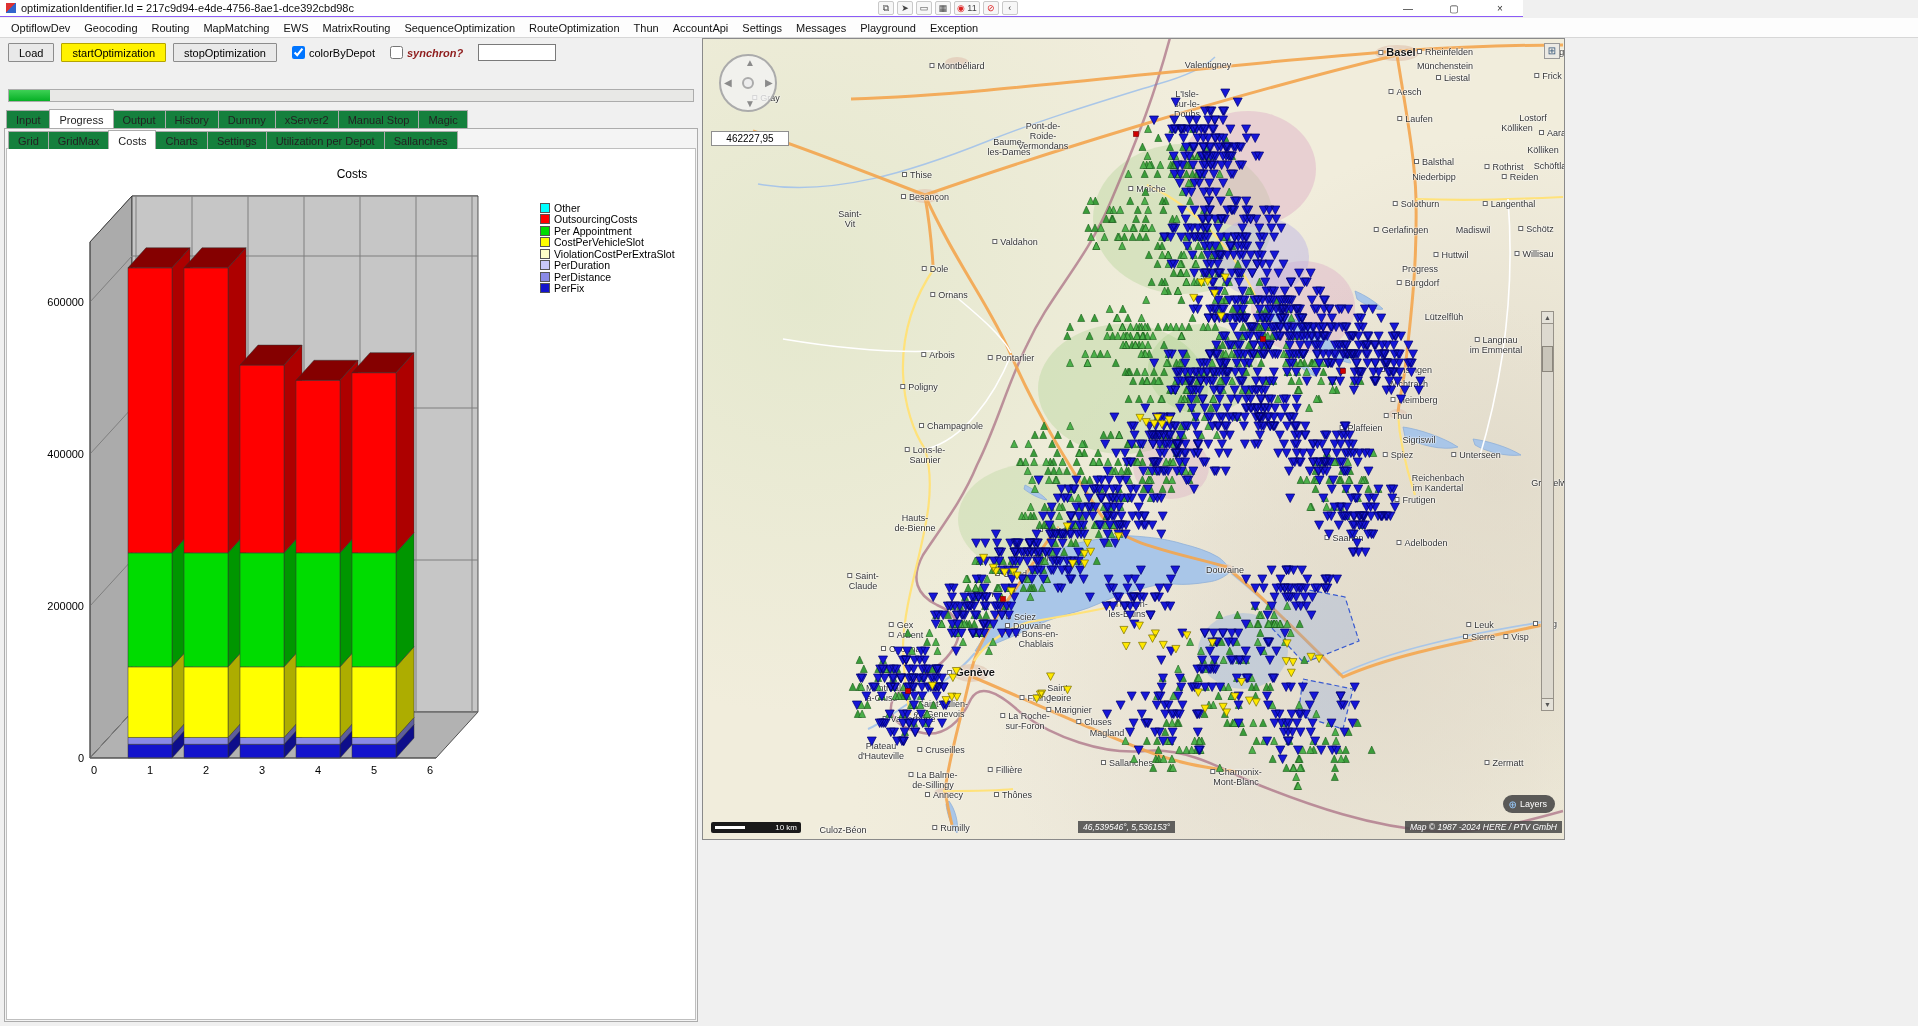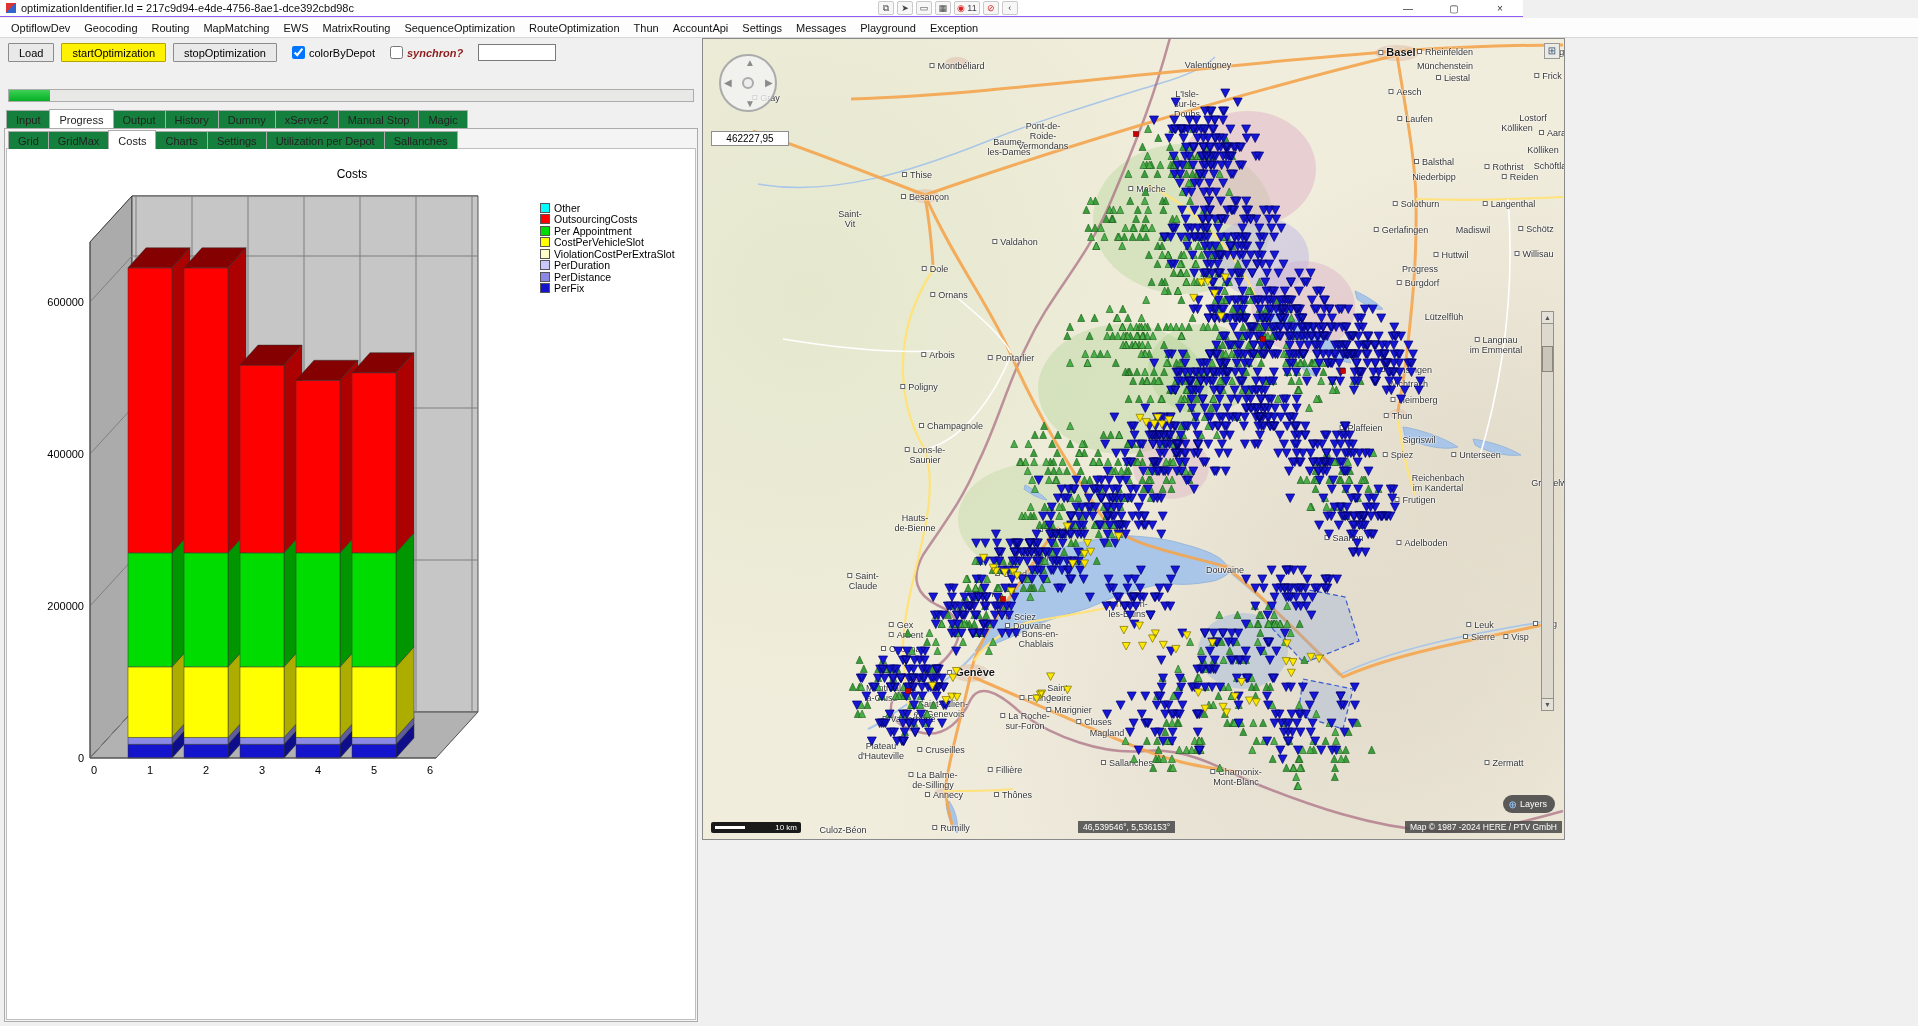--- a/index.html
+++ b/index.html
@@ -84,21 +84,21 @@
     text-align:center; line-height:11px; color:#555; }
   .zs-track { width:13px; height:374px; background:#DDD9CF; border:1px solid #979289; border-top:none;
     border-bottom:none; position:relative; }
   .zs-thumb { position:absolute; left:0; top:22px; width:11px; height:26px; background:#C9C5BA;
     border:1px solid #8B867C; }
   .scalebar { position:absolute; left:8px; top:783px; width:90px; height:11px; background:#1A1A1A;
     border-radius:2px; z-index:10; }
   .scalebar .seg { position:absolute; left:4px; top:4px; width:30px; height:3px; background:#FFF; }
   .scalebar .txt { position:absolute; right:4px; top:0px; color:#FFF; font-size:8px; line-height:11px; }
   .darkbox { position:absolute; background:rgba(72,72,72,.85); color:#FFF; font-size:8.5px;
-    padding:1px 5px; z-index:10; white-space:nowrap; }
+    padding:1px 5px; z-index:10; white-space:nowrap;font-style:italic; }
   .cursorpos { left:375px; top:782px; }
   .copyright { right:2px; top:782px; }
   .layersbtn { position:absolute; right:9px; top:756px; height:18px; border-radius:9px;
     background:rgba(70,70,70,.88); color:#fff; font-size:9px; padding:2px 8px 2px 6px; z-index:10;
     display:flex; align-items:center; gap:3px; }
   .layersbtn .gl { font-size:10px; color:#9CF; }
 </style>
 </head>
 <body>
 

